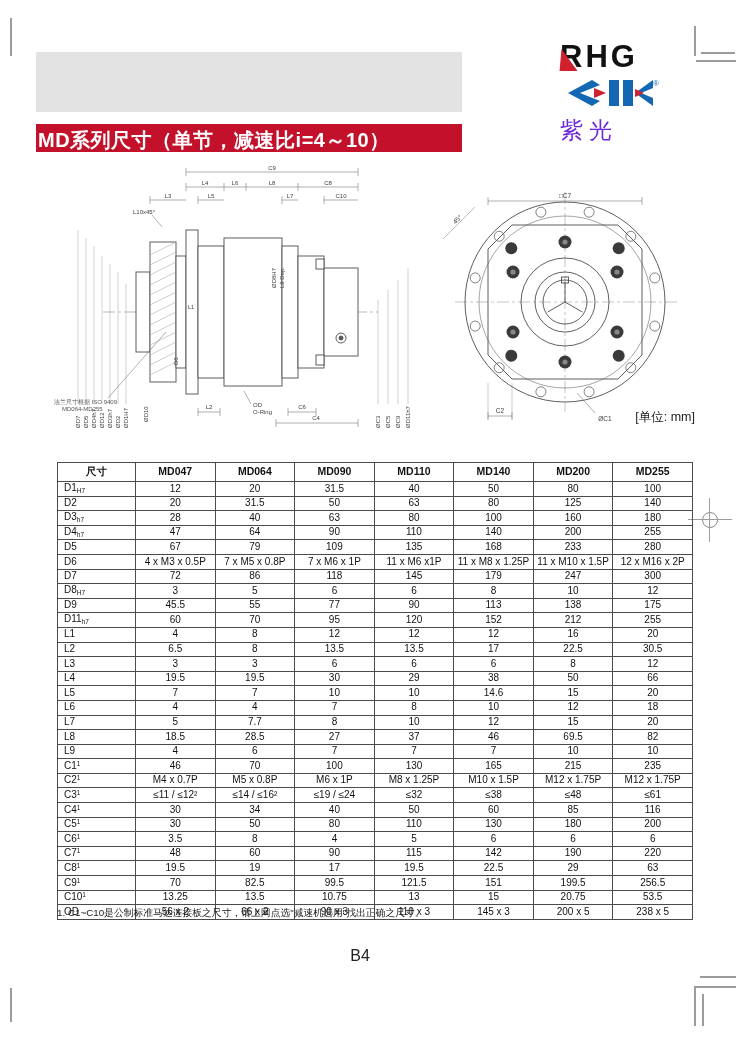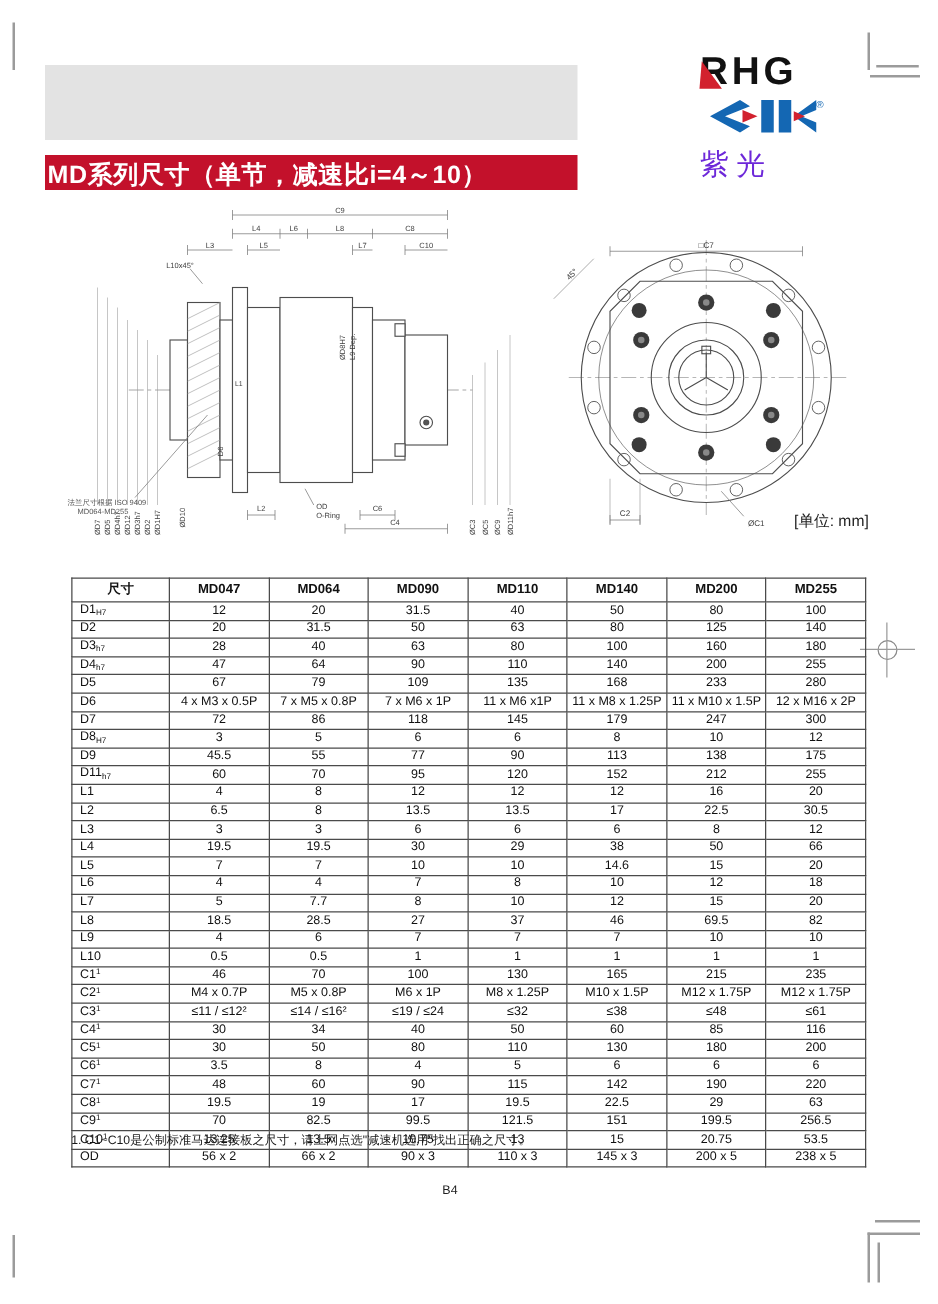--- a/index.html
+++ b/index.html
@@ -26,21 +26,21 @@
   .dim-table{left:57px;top:432px;}
   table{border-collapse:collapse;table-layout:fixed;width:636px;margin-top:30px;}
   th,td{border:1px solid #4a4a4a;text-align:center;font-size:10px;color:#111;
         height:13.6px;line-height:1.05;padding:0 1px;white-space:nowrap;overflow:hidden;}
   th{font-weight:bold;font-size:10.5px;height:18px;}
   td.dim{text-align:left;padding-left:6px;}
   sub{font-size:6.5px;vertical-align:-2px;}
   sup{font-size:6.5px;vertical-align:3px;}
   
   .notes{left:57px;top:907px;font-size:9.8px;line-height:12.5px;color:#1a1a1a;white-space:nowrap;}
-  .page-num{left:0;top:947px;width:720px;text-align:center;font-size:10px;color:#222;}
+  .page-num{left:0;top:947px;width:720px;text-align:center;font-size:16px;color:#222;}
   
   .mark{background:#9b9b9b;}
   .reg-circle{left:702px;top:512px;width:14px;height:14px;border:1px solid #8a8a8a;border-radius:50%;background:transparent;}
 </style>
 </head>
 <body>
 
 <div class="page">
 
   <div class="abs mark" style="left:10px;top:18px;width:2px;height:38px;"></div>
@@ -421,30 +421,20 @@
             <td class="dim">L9</td>
             <td>4</td>
             <td>6</td>
             <td>7</td>
             <td>7</td>
             <td>7</td>
             <td>10</td>
             <td>10</td>
           </tr>
           <tr>
-            <td class="dim">L10</td>
-            <td>0.5</td>
-            <td>0.5</td>
-            <td>1</td>
-            <td>1</td>
-            <td>1</td>
-            <td>1</td>
-            <td>1</td>
-          </tr>
-          <tr>
             <td class="dim">C1<sup>1</sup></td>
             <td>46</td>
             <td>70</td>
             <td>100</td>
             <td>130</td>
             <td>165</td>
             <td>215</td>
             <td>235</td>
           </tr>
           <tr>

